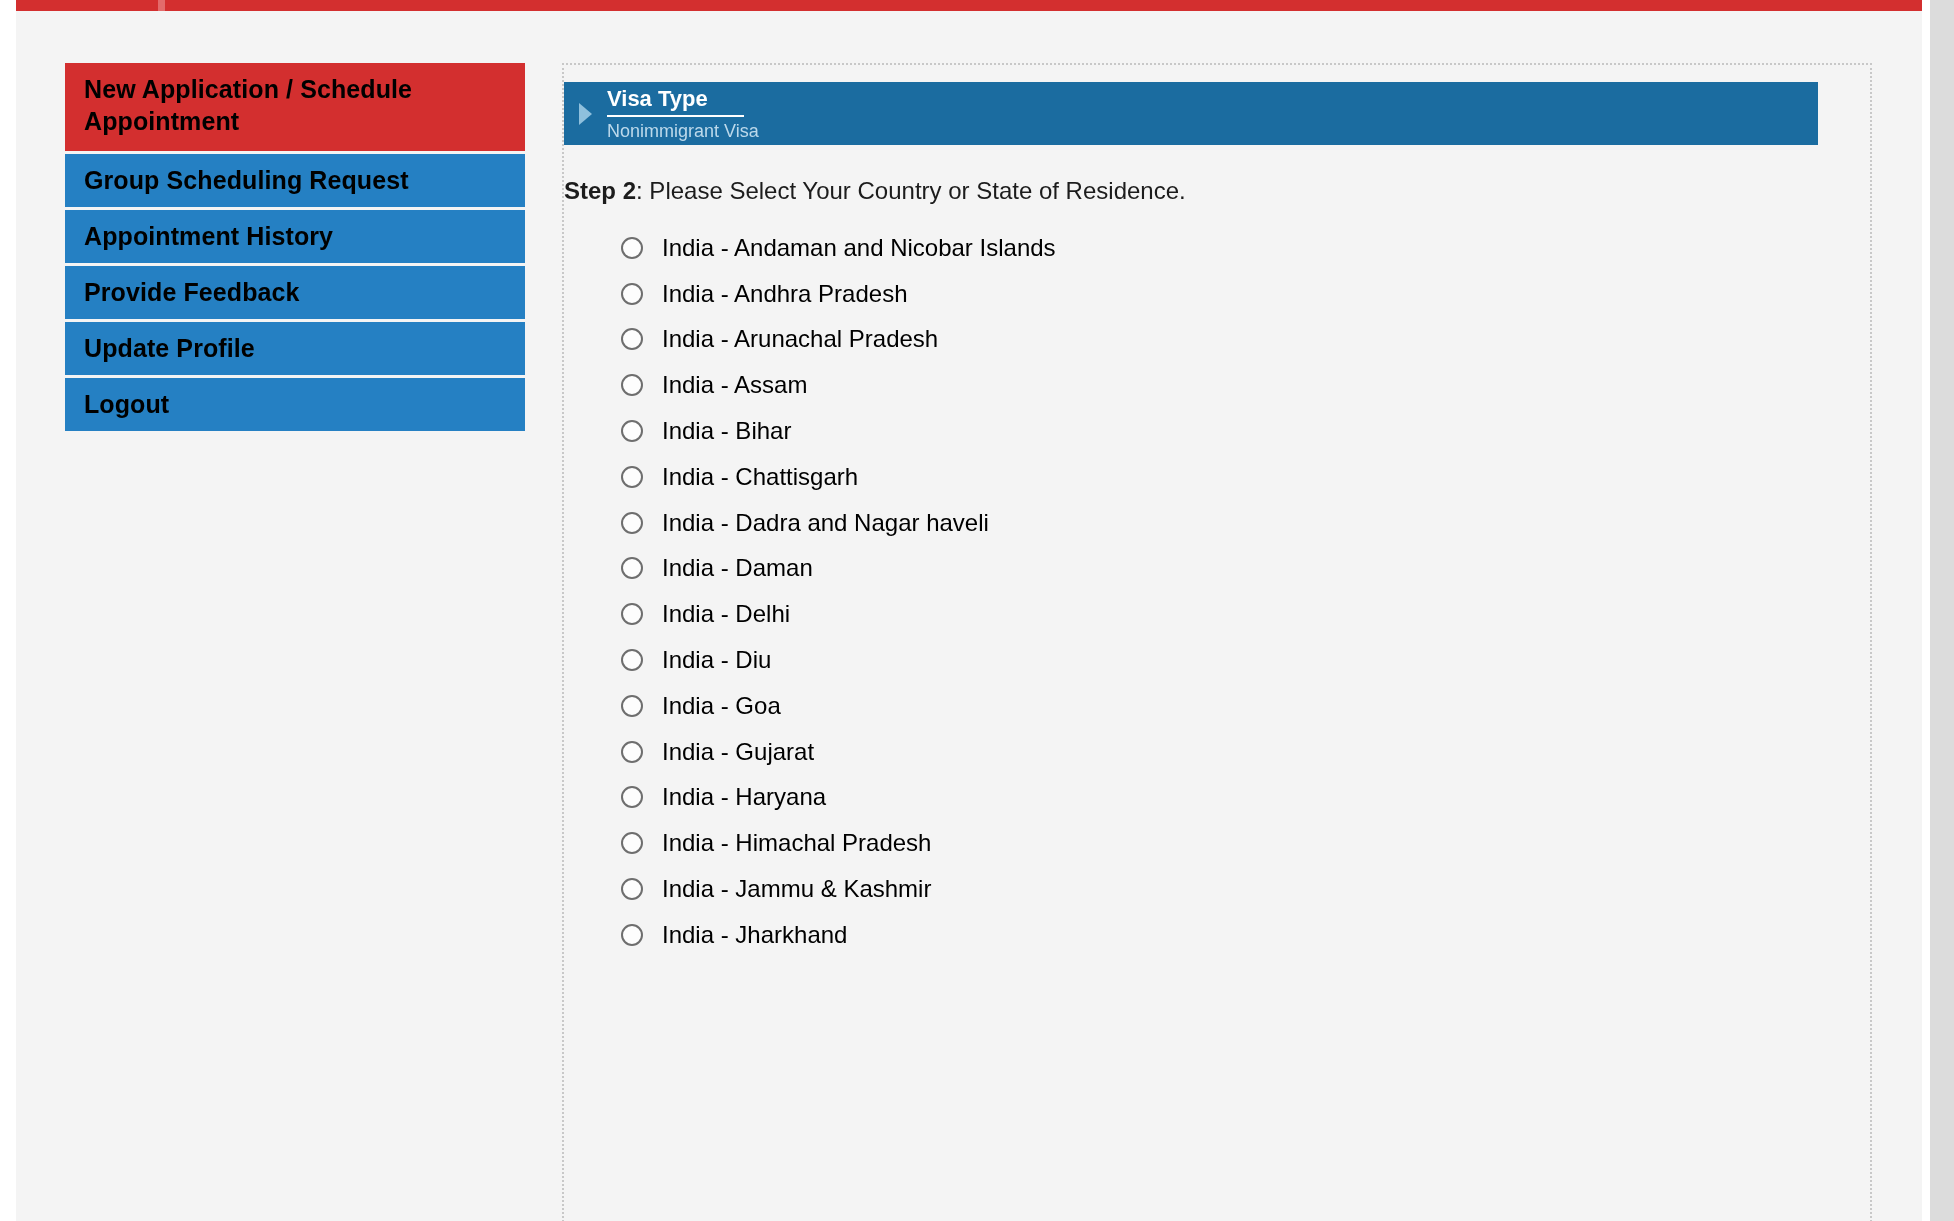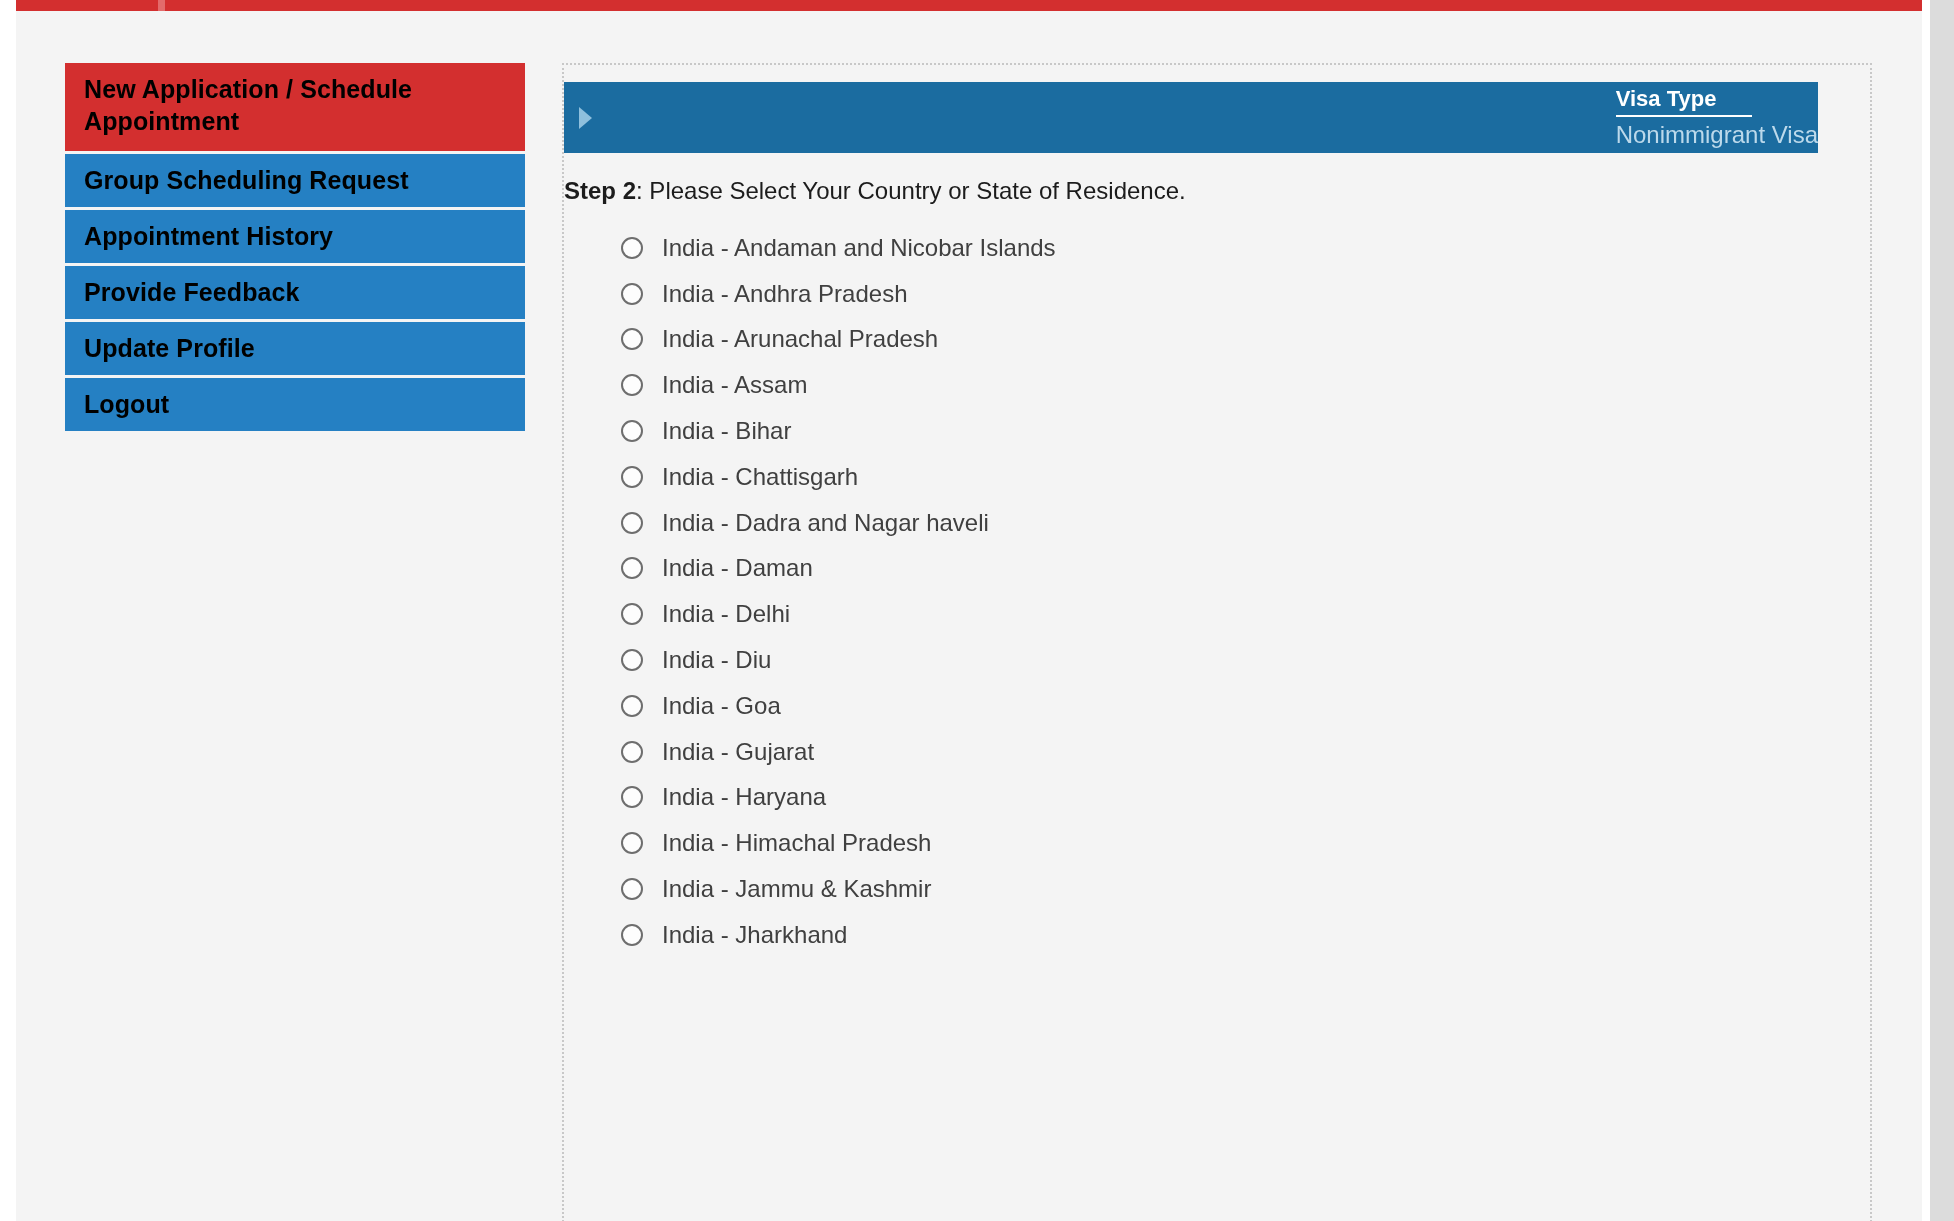--- a/index.html
+++ b/index.html
@@ -99,25 +99,24 @@
     border: 2px dotted #c8c8c8;
     background: #f4f4f4;
   }
 
   
   .visa-header {
     position: absolute;
     left: 0px;
     top: 17px;
     width: 1254px;
-    height: 71px;
+    height: 63px;
     background: #1b6ca0;
     display: flex;
     align-items: center;
-    justify-content: space-between;
   }
   .visa-arrow {
     width: 0;
     height: 0;
     margin-left: 15px;
     margin-right: 15px;
     border-top: 11px solid transparent;
     border-bottom: 11px solid transparent;
     border-left: 13px solid #8fc0dd;
     cursor: pointer;
@@ -128,21 +127,21 @@
     font-size: 22px;
     font-weight: bold;
     border-bottom: 2px solid #ffffff;
     display: inline-block;
     padding-bottom: 3px;
     align-self: flex-start;
     padding-right: 36px;
   }
   .visa-sub {
     color: #bcd9eb;
-    font-size: 24px;
+    font-size: 18px;
     margin-top: 4px;
   }
 
   
   .step-line {
     position: absolute;
     left: 0px;
     top: 112px;
     font-size: 24px;
     color: #1c1c1c;
@@ -169,21 +168,21 @@
     height: 22px;
     min-width: 22px;
     border: 2px solid #6e6e6e;
     border-radius: 50%;
     background: #fdfdfd;
     margin-right: 19px;
     cursor: pointer;
   }
   .option-label {
     font-size: 24px;
-    color: #404040;
+    color: #000000;
     white-space: nowrap;
   }
 </style>
 </head>
 <body>
 
 <div id="page">
 
   <div class="left-gutter"></div>
 

